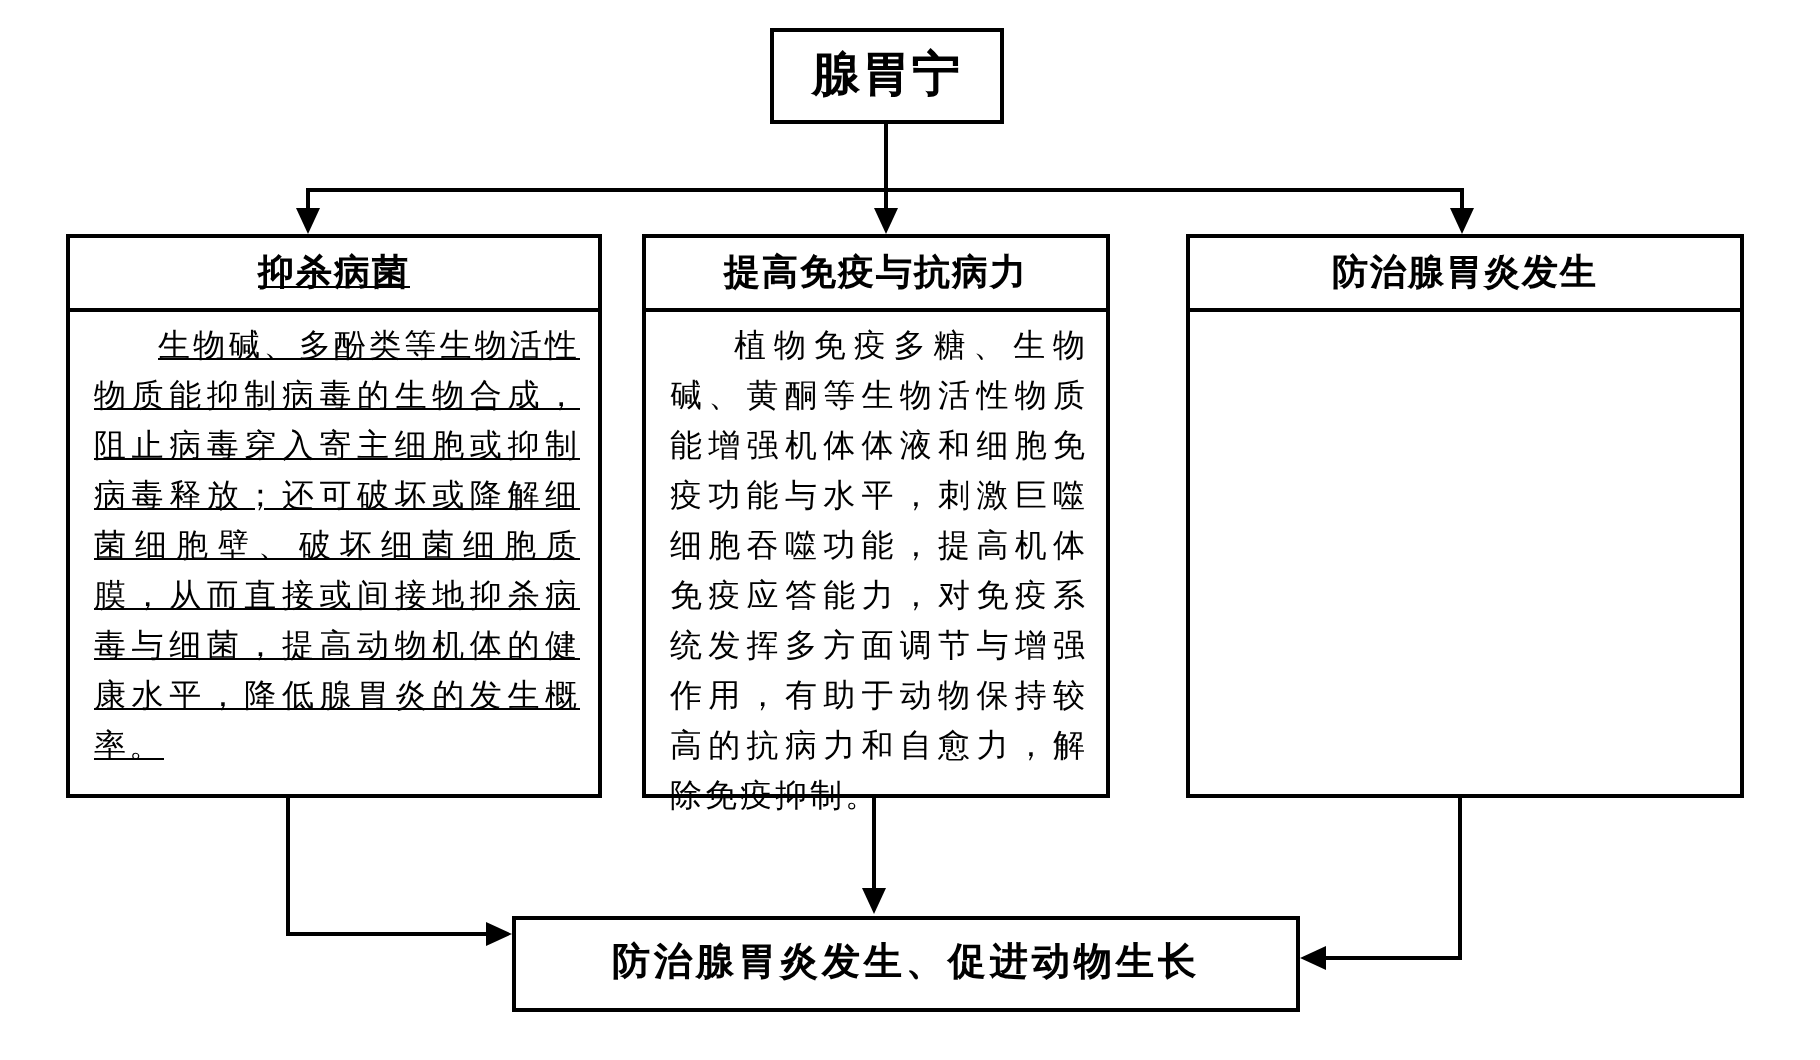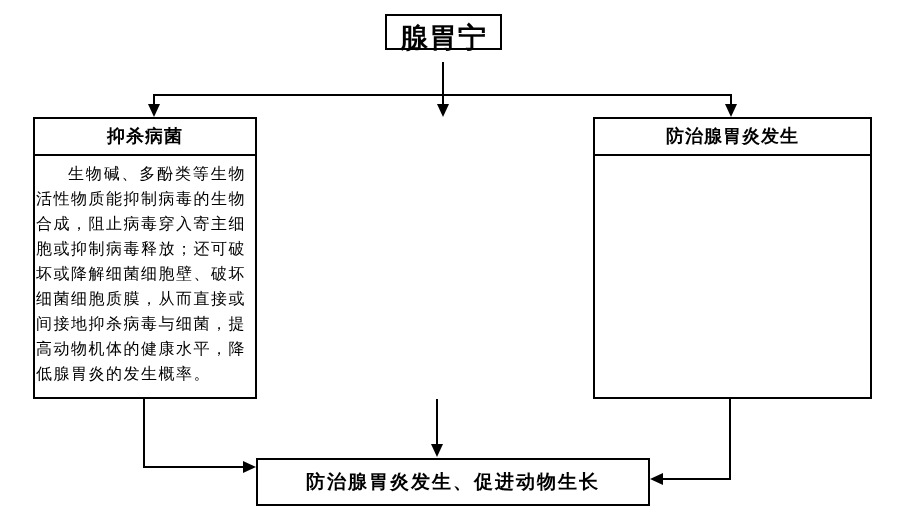--- a/index.html
+++ b/index.html
@@ -17,38 +17,38 @@
     background:var(--background);
     overflow:hidden;
   }
   .box{
     position:absolute;
     box-sizing:border-box;
     border:2px solid var(--border);
     background:var(--background);
   }
   .root-box{
-    left:385px;top:14px;width:117px;height:36px;
-    font-weight:bold;font-size:28px;line-height:44px;
+    left:385px;top:14px;width:117px;height:48px;
+    font-weight:bold;font-size:24px;line-height:44px;
     text-align:center;letter-spacing:1px;
   }
   .branch{top:117px;height:282px;}
-  .branch-1{left:33px;width:224px;}
+  .branch-1{left:33px;width:268px;text-decoration:underline;}
   .branch-2{left:321px;width:234px;}
   .branch-3{left:593px;width:279px;}
   .branch-header{
     box-sizing:border-box;
     height:37px;
     border-bottom:2px solid var(--border);
     font-weight:bold;font-size:18px;line-height:35px;
     text-align:center;letter-spacing:1px;
   }
   .branch-body{
     box-sizing:border-box;
-    padding:5px 9px 0 1px;
+    padding:5px 9px 0 12px;
     font-size:16px;line-height:25px;
     letter-spacing:1.5px;
     text-align:justify;
     text-indent:2em;
   }
   .outcome-box{
     left:256px;top:458px;width:394px;height:48px;
     font-weight:bold;font-size:19px;line-height:44px;
     text-align:center;letter-spacing:2px;
   }
@@ -89,20 +89,24 @@
   <div class="arrow arrow-down" style="left:437px;top:104px;"></div>
 
   <div class="cline" style="left:730px;top:94px;width:2px;height:11px;"></div>
   <div class="arrow arrow-down" style="left:725px;top:104px;"></div>
 
   <div class="box branch branch-1">
     <div class="branch-header">抑杀病菌</div>
     <div class="branch-body">生物碱、多酚类等生物活性物质能抑制病毒的生物合成，阻止病毒穿入寄主细胞或抑制病毒释放；还可破坏或降解细菌细胞壁、破坏细菌细胞质膜，从而直接或间接地抑杀病毒与细菌，提高动物机体的健康水平，降低腺胃炎的发生概率。</div>
   </div>
 
+  <div class="box branch branch-2">
+    <div class="branch-header">提高免疫与抗病力</div>
+    <div class="branch-body">植物免疫多糖、生物碱、黄酮等生物活性物质能增强机体体液和细胞免疫功能与水平，刺激巨噬细胞吞噬功能，提高机体免疫应答能力，对免疫系统发挥多方面调节与增强作用，有助于动物保持较高的抗病力和自愈力，解除免疫抑制。</div>
+  </div>
 
   <div class="box branch branch-3">
     <div class="branch-header">防治腺胃炎发生</div>
   </div>
 
   <div class="cline" style="left:143px;top:398px;width:2px;height:70px;"></div>
   <div class="cline" style="left:143px;top:466px;width:101px;height:2px;"></div>
   <div class="arrow arrow-right" style="left:243px;top:461px;"></div>
 
   <div class="cline" style="left:436px;top:399px;width:2px;height:46px;"></div>

